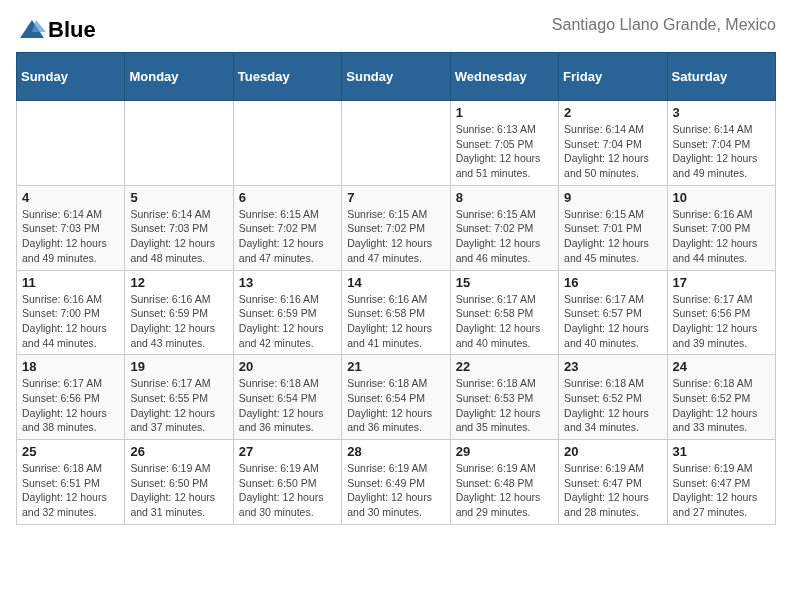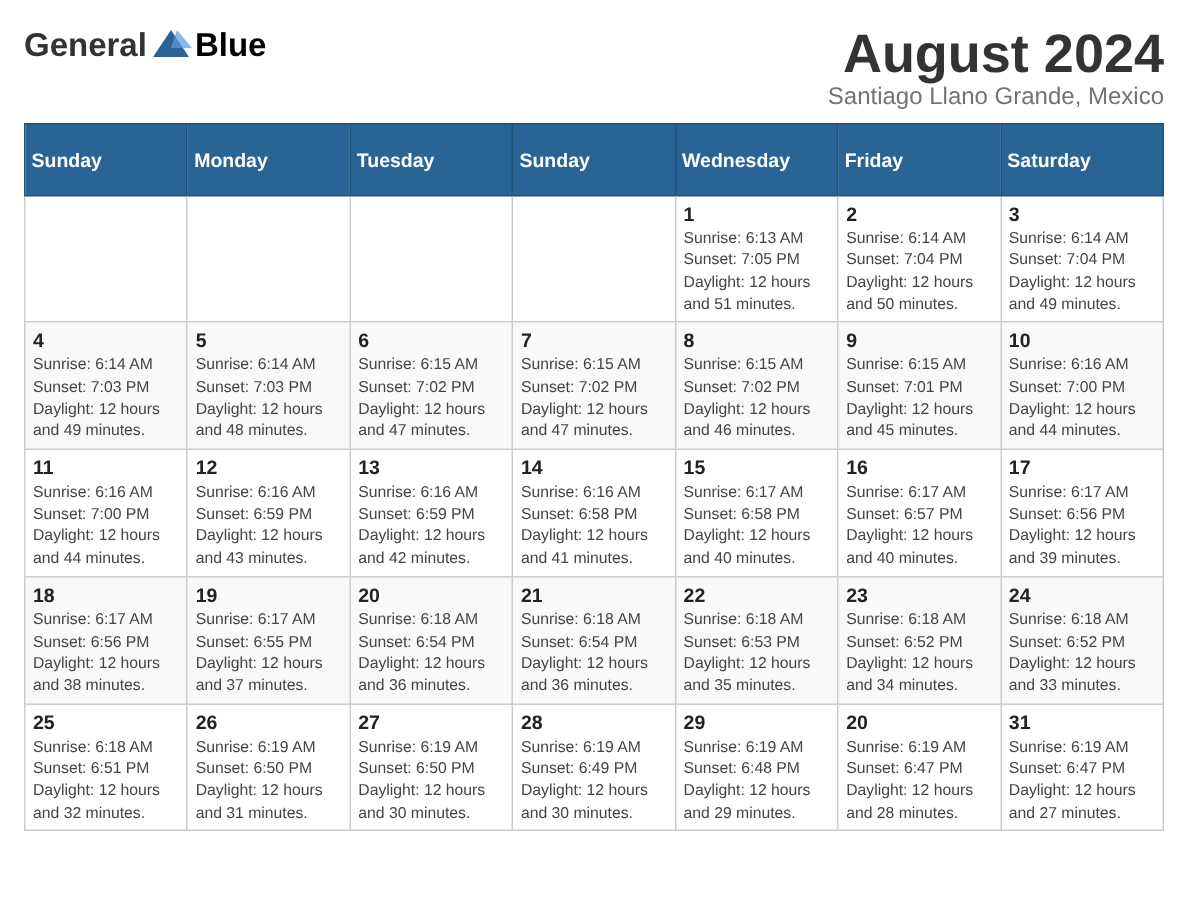--- a/index.html
+++ b/index.html
@@ -92,30 +92,28 @@
     .empty-cell {
       background: #fff !important;
     }
   </style>
 </head>
 <body>
 
 <div class="header">
   <div class="logo">
     <div class="logo-text">
-      <span class="logo-general">General</span>
       <svg class="logo-icon" viewBox="0 0 28 28">
         <polygon points="14,4 26,22 2,22" fill="#2a6496"></polygon>
         <polygon points="18,4 28,16 14,16" fill="#5b9bd5" opacity="0.7"></polygon>
       </svg>
       <span class="logo-blue">Blue</span>
     </div>
   </div>
   <div class="title-block">
-    <div class="month-year">August 2024</div>
     <div class="location">Santiago Llano Grande, Mexico</div>
   </div>
 </div>
 
 <table class="calendar">
   <thead>
     <tr>
     <th>Sunday</th>
         <th>Monday</th>
         <th>Tuesday</th>

